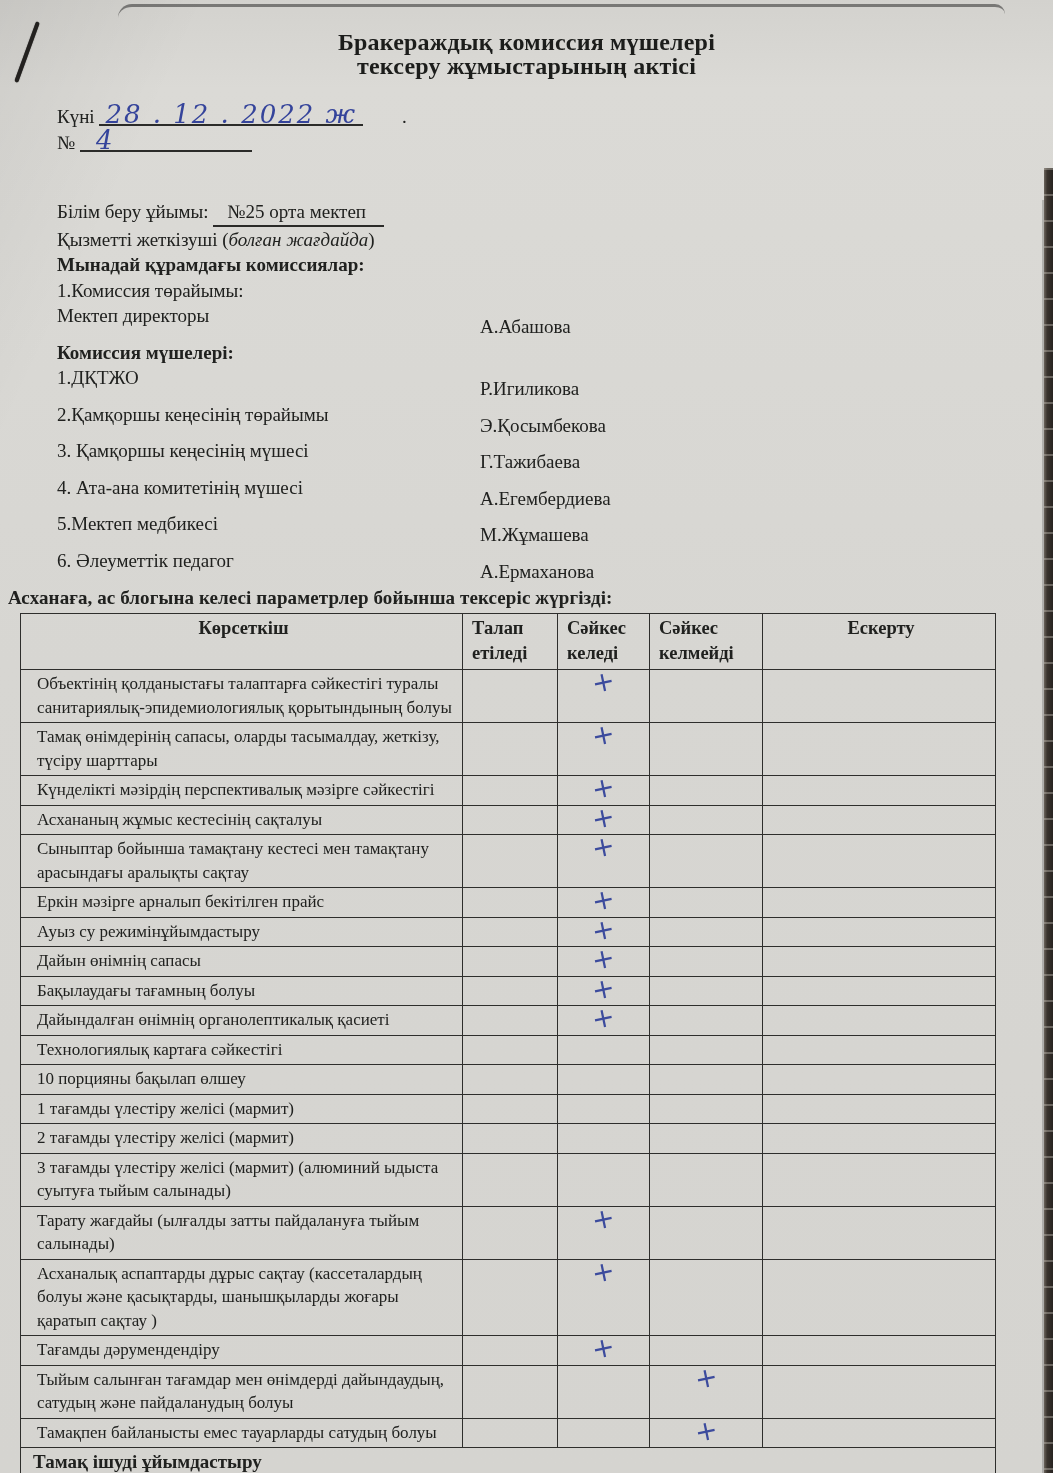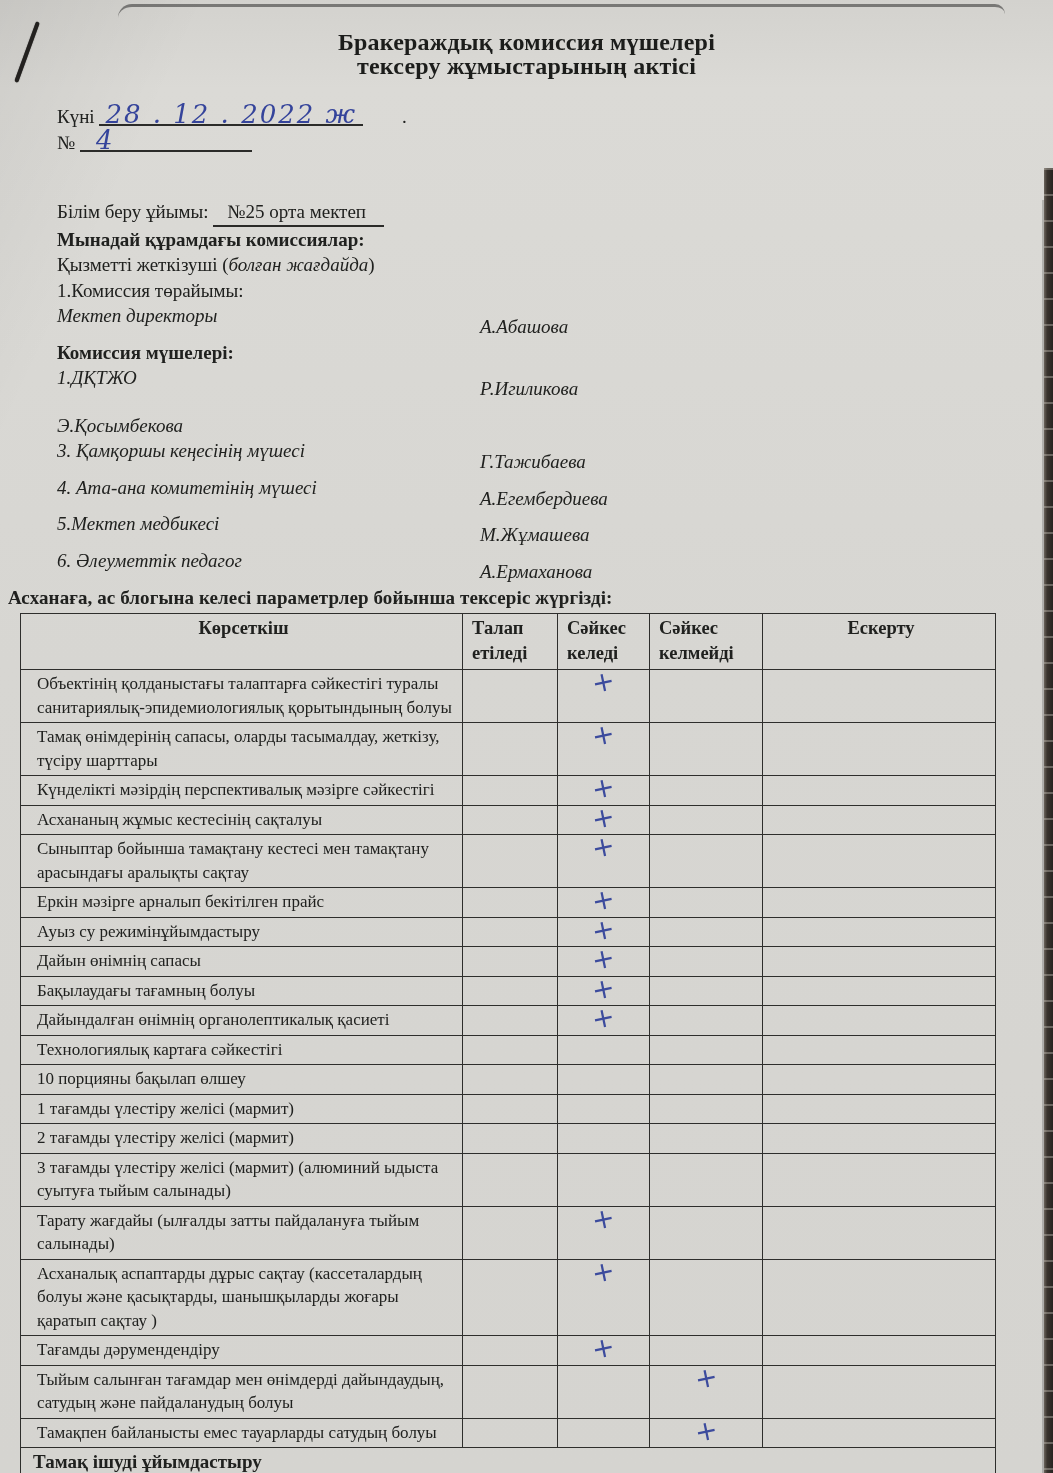--- a/index.html
+++ b/index.html
@@ -49,21 +49,21 @@
     font-family:"DejaVu Serif","Liberation Serif",serif;
     font-style:italic;color:#35449b;font-size:26px;letter-spacing:2px;
     line-height:20px;
   }
   .u{border-bottom:2px solid #2b2b29;display:inline-block;}
   .u-date{min-width:230px;padding:0 6px;}
   .u-num{min-width:140px;padding:0 16px;}
   .u-org{padding:0 18px 0 14px;font-size:19px;margin-top:44px;}
   .it{font-style:italic;}
   .b{font-weight:bold;}
-  .pair{display:flex;font-style:italic;}
+  .pair{display:flex;}
   .role{width:423px;flex:0 0 auto;}
   .pname{flex:0 0 auto;margin-top:11px;}
   .intro{
     font-weight:bold;font-size:19px;padding:3px 0 4px 8px;letter-spacing:.1px;
   }
   table.insp{
     border-collapse:collapse;table-layout:fixed;
     margin-left:20px;width:975px;
     font-size:17px;
   }
@@ -122,37 +122,38 @@
       <span class="date-dot">.</span>
     </div>
     <div class="fline">
       <span>№</span>
       <span class="hw u u-num">4</span>
     </div>
     <div class="fline">
       <span>Білім беру ұйымы:</span>
       <span class="u u-org">№25 орта мектеп</span>
     </div>
-    <div class="fline b">Мынадай құрамдағы комиссиялар:</div>
     <div class="fline">
       <span>Қызметті жеткізуші</span>
       <span>(</span><span class="it">болған жағдайда</span><span>)</span>
     </div>
+    <div class="fline b">Мынадай құрамдағы комиссиялар:</div>
     <div class="fline">1.Комиссия төрайымы:</div>
     <div class="pair">
       <span class="role">Мектеп директоры</span>
       <span class="pname">А.Абашова</span>
     </div>
     <div class="fline b">Комиссия мүшелері:</div>
     <div>
         <div class="pair">
           <span class="role">1.ДҚТЖО</span>
           <span class="pname">Р.Игиликова</span>
         </div>
         <div class="pair">
+          <span class="role">2.Қамқоршы кеңесінің төрайымы</span>
           <span class="pname">Э.Қосымбекова</span>
         </div>
         <div class="pair">
           <span class="role">3. Қамқоршы кеңесінің мүшесі</span>
           <span class="pname">Г.Тажибаева</span>
         </div>
         <div class="pair">
           <span class="role">4. Ата-ана комитетінің мүшесі</span>
           <span class="pname">А.Егембердиева</span>
         </div>

